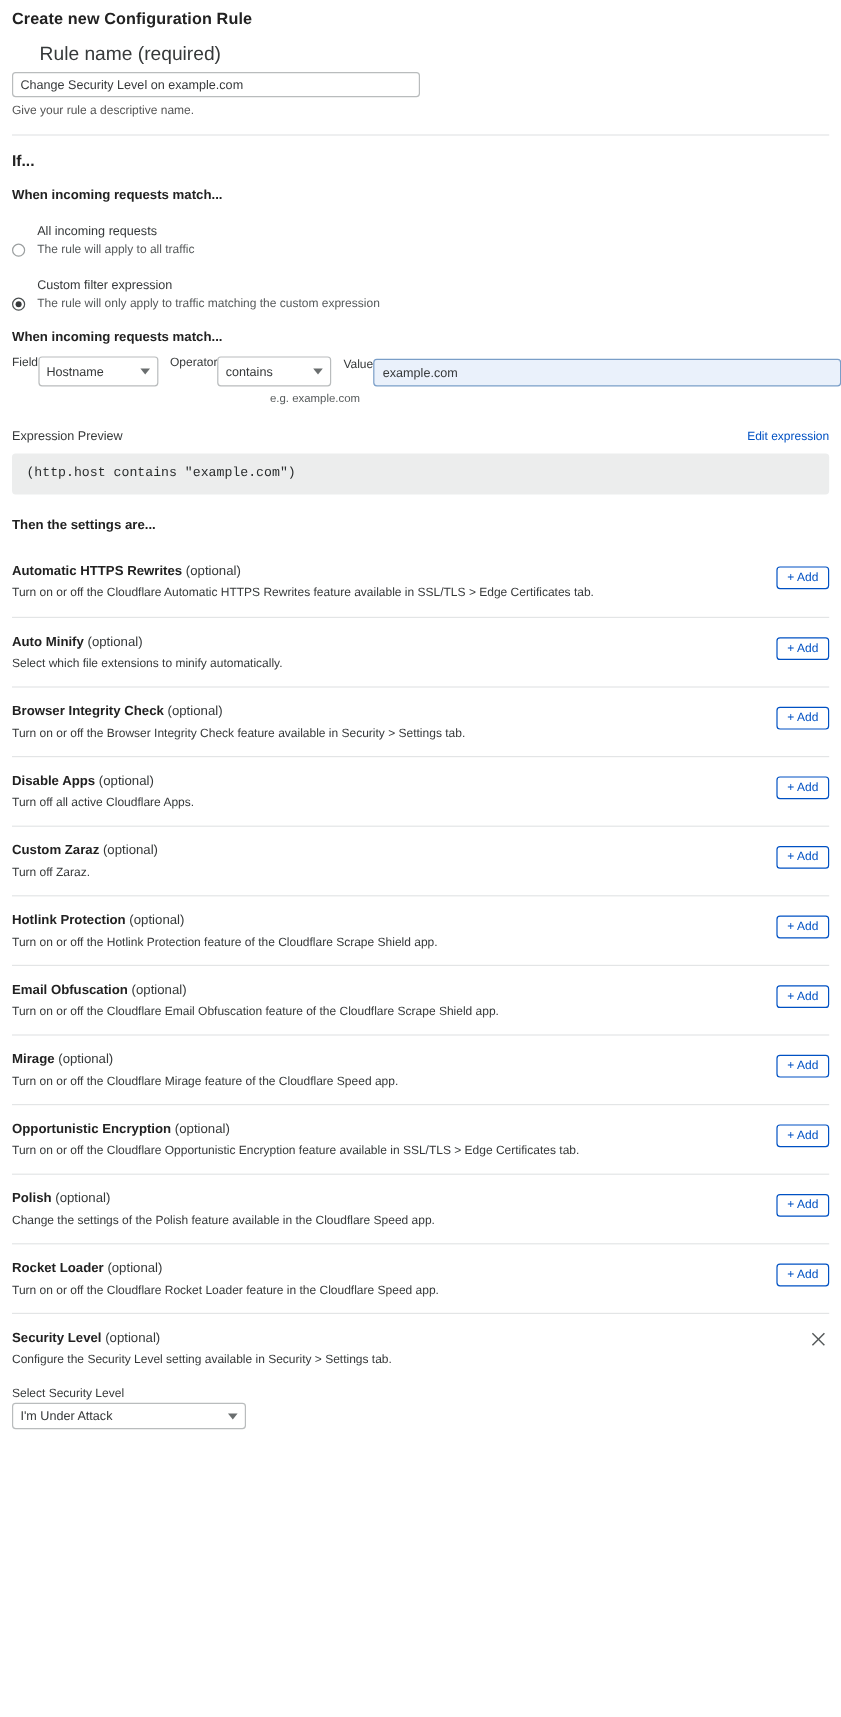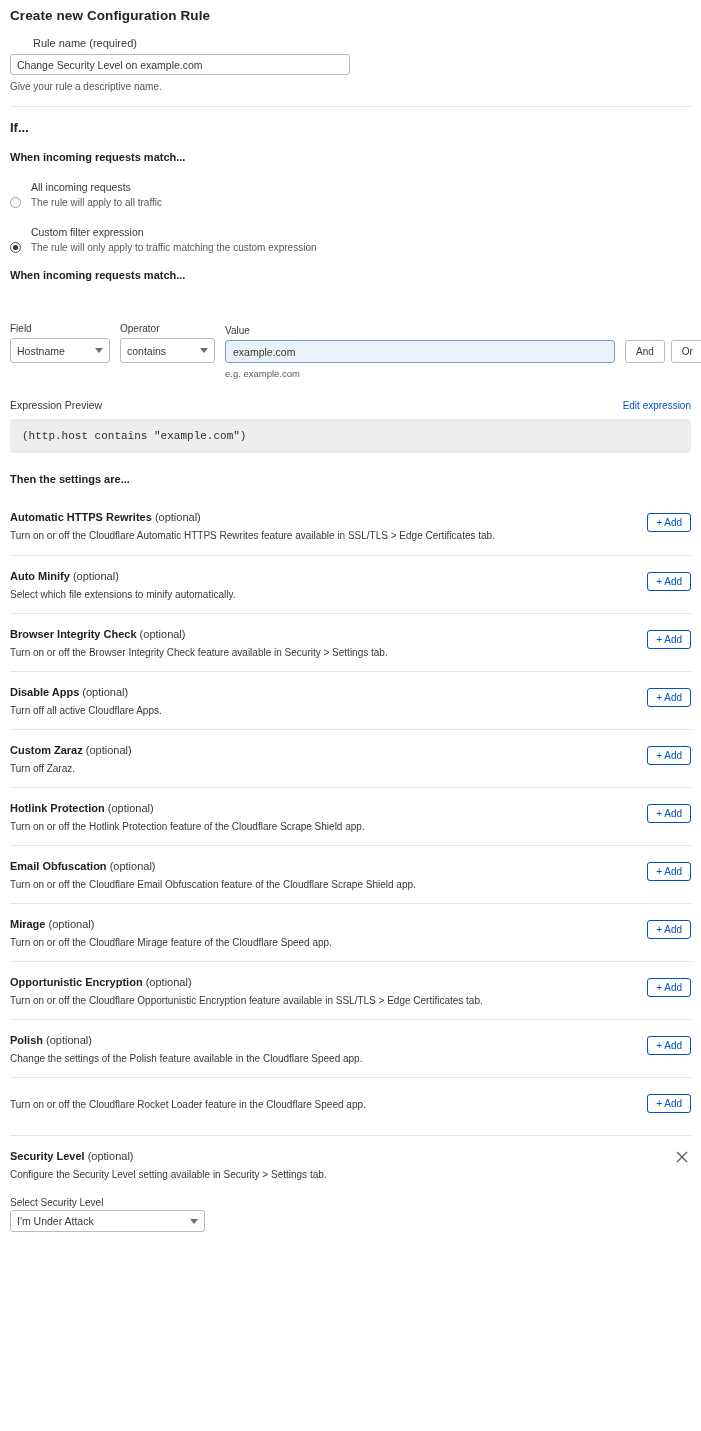--- a/index.html
+++ b/index.html
@@ -20,21 +20,21 @@
   }
   .title {
     font-size: 13.5px;
     font-weight: bold;
     color: #222;
     padding-top: 8px;
     margin-bottom: 14px;
     letter-spacing: 0.1px;
   }
   .field-label {
-    font-size: 11px;
+    font-size: 16px;
     color: #36393a;
     margin-bottom: 5px;
     padding-left: 23px;
   }
   .text-input {
     width: 340px;
     height: 21px;
     border: 1px solid #b9bcbd;
     border-radius: 3px;
     padding: 0 6px;
@@ -101,21 +101,21 @@
   .radio-desc {
     font-size: 10px;
     color: #565a5b;
     margin-top: 2px;
   }
   .filter-row {
     display: flex;
     align-items: flex-end;
     margin-top: 10px;
   }
-  .col { display: flex; flex-direction: column; margin-top: 32px; }
+  .col { display: flex; flex-direction: row; }
   .col-label {
     font-size: 10px;
     color: #36393a;
     margin-bottom: 4px;
   }
   .select {
     height: 25px;
     border: 1px solid #b9bcbd;
     border-radius: 3px;
     background: #fff;
@@ -408,20 +408,24 @@
     <div class="setting">
       <div class="setting-name">
         <span>Polish</span>
         <span class="opt">(optional)</span>
       </div>
       <div class="setting-desc">Change the settings of the Polish feature available in the Cloudflare Speed app.</div>
       <button class="add-btn">+ Add</button>
     </div>
 
     <div class="setting">
+      <div class="setting-name">
+        <span>Rocket Loader</span>
+        <span class="opt">(optional)</span>
+      </div>
       <div class="setting-desc">Turn on or off the Cloudflare Rocket Loader feature in the Cloudflare Speed app.</div>
       <button class="add-btn">+ Add</button>
     </div>
 
     <div class="setting" style="padding-bottom:20px;">
       <div class="setting-name">
         <span>Security Level</span>
         <span class="opt">(optional)</span>
       </div>
       <div class="setting-desc">Configure the Security Level setting available in Security &gt; Settings tab.</div>

